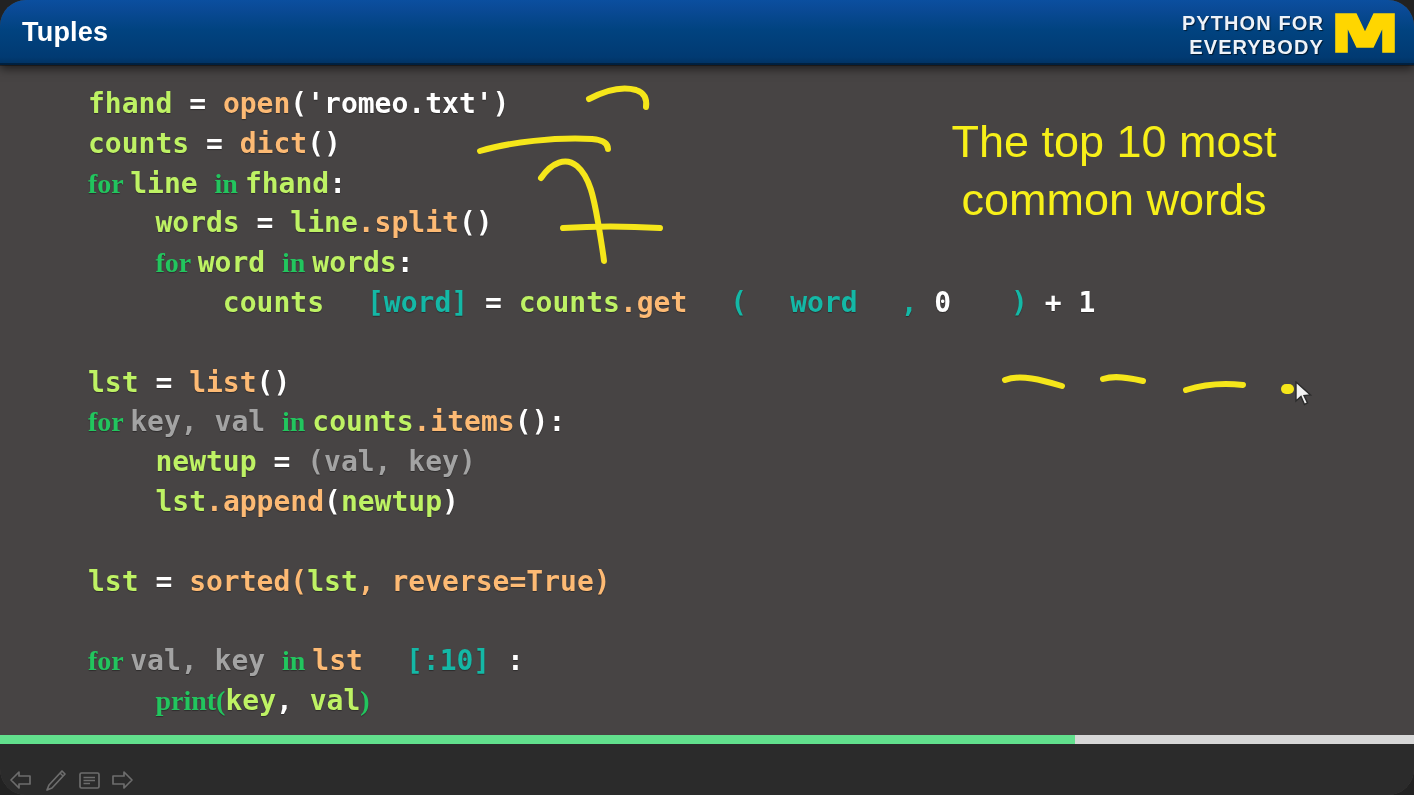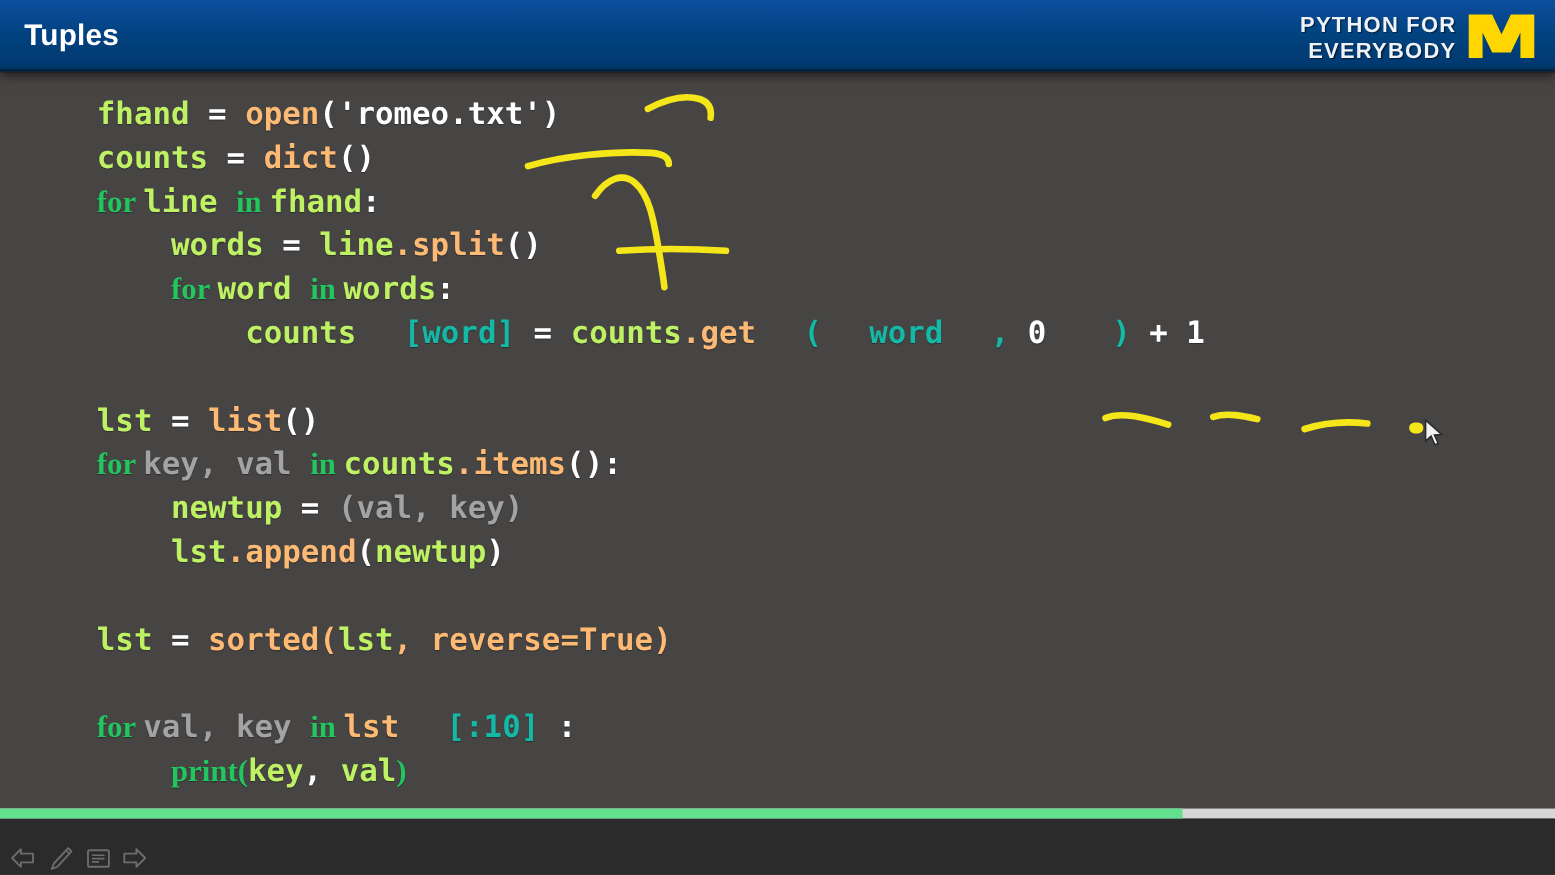--- a/index.html
+++ b/index.html
@@ -6,21 +6,21 @@
   * { margin:0; padding:0; box-sizing:border-box; }
   html,body { background:#222; }
   body {
     font-family:"Liberation Sans", sans-serif;
     width:1414px; height:795px; overflow:hidden; position:relative;
   }
 
   
   #slide {
     position:absolute; left:0; top:0; width:1414px; height:795px;
-    background:#474444; overflow:hidden;
+    background:#474444; overflow:hidden;border-radius:26px;
   }
 
   
   #titlebar {
     position:absolute; left:0; top:0; width:1414px; height:65px;
     background:linear-gradient(to bottom,
         #0b4f9f 0%, #0a4a96 14%, #014380 46%, #013a72 88%, #01315f 100%);
     box-shadow:0 4px 9px rgba(0,0,0,.55);
     z-index:30;
   }
@@ -111,20 +111,21 @@
     </div>
 
     <svg id="logo-m" viewBox="0 0 62 44">
       <path d="M2 3 H22 L31 22 L40 3 H60 V41 H49 V15 L39 36 H23 L13 15 V41 H2 Z" fill="#ffd600" stroke="#ffd600" stroke-width="1.6" stroke-linejoin="miter"></path>
     </svg>
   </div>
   <div id="titlebar-underline"></div>
 
   <pre id="code"><div class="row"><span class="t-var">fhand </span><span class="t-str">= </span><span class="t-fn">open</span><span class="t-str">(</span><span class="t-str">'romeo.txt'</span><span class="t-str">)</span></div><div class="row"><span class="t-var">counts </span><span class="t-str">= </span><span class="t-fn">dict</span><span class="t-str">()</span></div><div class="row"><span class="t-kw">for </span><span class="t-var">line </span><span class="t-kw">in </span><span class="t-var">fhand</span><span class="t-str">:</span></div><div class="row">    <span class="t-var">words </span><span class="t-str">= </span><span class="t-var">line</span><span class="t-fn">.</span><span class="t-fn">split</span><span class="t-str">()</span></div><div class="row">    <span class="t-kw">for </span><span class="t-var">word </span><span class="t-kw">in </span><span class="t-var">words</span><span class="t-str">:</span></div><div class="row">        <span class="t-var">counts</span><span class="t-brk">[word]</span><span class="t-str"> = </span><span class="t-var">counts</span><span class="t-fn">.</span><span class="t-fn">get</span><span class="t-brk">(</span><span class="t-brk">word</span><span class="t-brk">,</span><span class="t-str"> 0 </span><span class="t-brk">)</span><span class="t-str"> + 1</span></div><div class="row">&nbsp;</div><div class="row"><span class="t-var">lst </span><span class="t-str">= </span><span class="t-fn">list</span><span class="t-str">()</span></div><div class="row"><span class="t-kw">for </span><span class="t-par">key, </span><span class="t-par">val </span><span class="t-kw">in </span><span class="t-var">counts</span><span class="t-fn">.</span><span class="t-fn">items</span><span class="t-str">()</span><span class="t-str">:</span></div><div class="row">    <span class="t-var">newtup </span><span class="t-str">= </span><span class="t-par">(val, key)</span></div><div class="row">    <span class="t-var">lst</span><span class="t-fn">.</span><span class="t-fn">append</span><span class="t-str">(</span><span class="t-var">newtup</span><span class="t-str">)</span></div><div class="row">&nbsp;</div><div class="row"><span class="t-var">lst </span><span class="t-str">= </span><span class="t-fn">sorted(</span><span class="t-var">lst</span><span class="t-fn">, reverse=True)</span></div><div class="row">&nbsp;</div><div class="row"><span class="t-kw">for </span><span class="t-par">val, </span><span class="t-par">key </span><span class="t-kw">in </span><span class="t-fn">lst</span><span class="t-brk">[:10]</span><span class="t-str"> :</span></div><div class="row">    <span class="t-kw">print(</span><span class="t-var">key</span><span class="t-str">,</span><span class="t-var"> val</span><span class="t-kw">)</span></div></pre>
 
+  <div id="callout" style="color: rgb(247, 240, 25);">The top 10 most common words</div>
 
   <svg id="ink" viewBox="0 0 1414 795">
       <path d="M 589 99 C 606 90 622 86 636 90 C 645 93 647 100 646 107" fill="none" stroke="#f5e61a" stroke-width="6" stroke-linecap="round" stroke-linejoin="round"></path>
       <path d="M 480 151 C 510 142 556 137 592 139 C 604 140 608 144 608 149" fill="none" stroke="#f5e61a" stroke-width="6" stroke-linecap="round" stroke-linejoin="round"></path>
       <path d="M 541 178 C 552 162 566 157 577 166 C 590 177 594 199 598 222 C 601 240 603 252 604 261" fill="none" stroke="#f5e61a" stroke-width="6" stroke-linecap="round" stroke-linejoin="round"></path>
       <path d="M 563 228 C 592 226 628 226 660 228" fill="none" stroke="#f5e61a" stroke-width="6" stroke-linecap="round" stroke-linejoin="round"></path>
       <path d="M 1005 380 C 1020 374 1042 380 1062 386" fill="none" stroke="#f5e61a" stroke-width="6" stroke-linecap="round" stroke-linejoin="round"></path>
       <path d="M 1103 379 C 1115 375 1130 378 1143 381" fill="none" stroke="#f5e61a" stroke-width="6" stroke-linecap="round" stroke-linejoin="round"></path>
       <path d="M 1186 390 C 1205 384 1226 383 1243 385" fill="none" stroke="#f5e61a" stroke-width="6" stroke-linecap="round" stroke-linejoin="round"></path>
       <path d="M 1286 389 L 1289 389" fill="none" stroke="#f5e61a" stroke-width="10" stroke-linecap="round" stroke-linejoin="round"></path>

